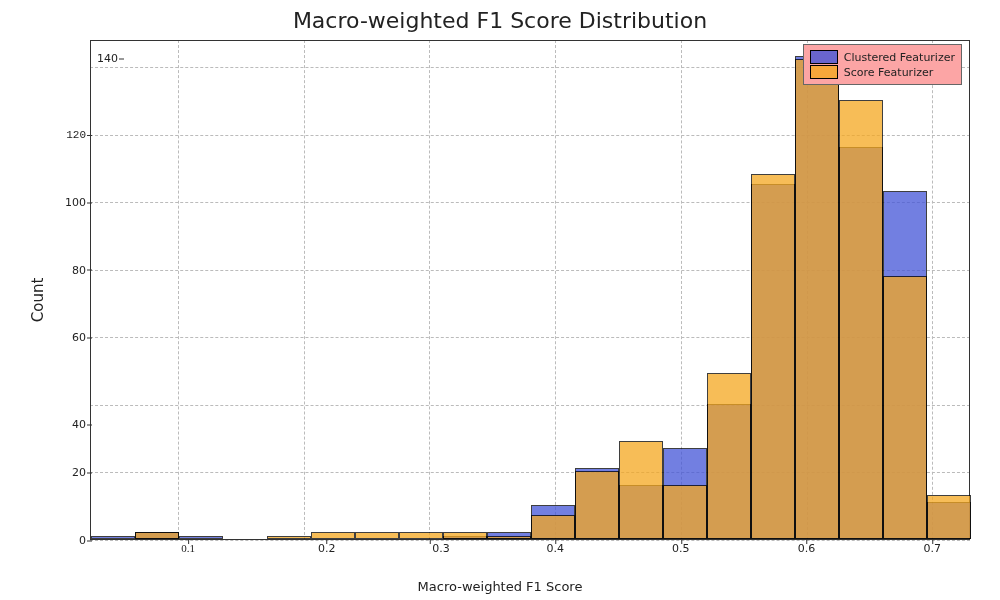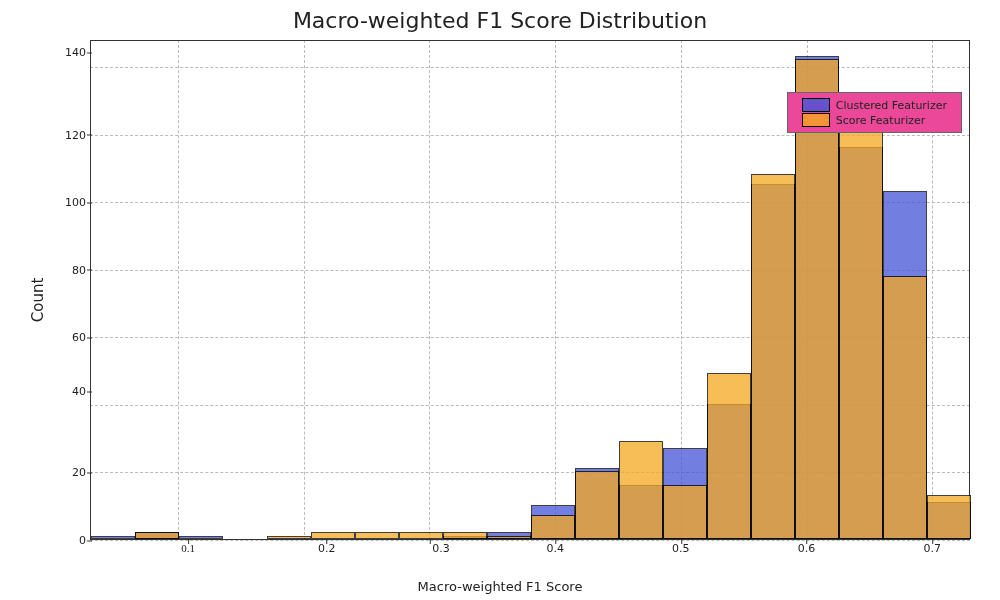--- a/index.html
+++ b/index.html
@@ -13,22 +13,22 @@
   .bar.n{background:#f5a720;opacity:.75;z-index:2;}
   .xlabel{position:absolute;bottom:6px;left:0;width:100%;text-align:center;font-size:13px;}
   .ylabel{position:absolute;left:16px;top:50%;transform:translateY(-50%) rotate(-90deg);
           transform-origin:center;font-size:15px;white-space:nowrap;}
   .tick-x{position:absolute;top:542px;font-size:11px;transform:translateX(-50%);}
   .tick-x .m{position:absolute;left:50%;top:-3px;width:1px;height:5px;background:#333;}
   .tick-y{position:absolute;left:60px;font-size:11px;text-align:right;width:26px;transform:translateY(-50%);}
   .tick-y .m{position:absolute;right:-6px;top:50%;width:5px;height:1px;background:#333;}
   .grid-h{position:absolute;left:90px;width:880px;border-top:1px dashed #bbb;}
   .grid-v{position:absolute;top:40px;height:500px;border-left:1px dashed #bbb;}
-  .legend{position:absolute;top:44px;right:38px;background:#ec4899;border:1px solid #666;
-          padding:4px 14px;font-size:11px;z-index:5;margin-top:48px;}
+  .legend{position:absolute;top:44px;right:38px;background:#fca5a5;border:1px solid #666;
+          padding:4px 6px;font-size:11px;z-index:5;}
   .legend .row{display:flex;align-items:center;margin:1px 0;}
   .legend .sw{width:26px;height:12px;border:1px solid #000;margin-right:6px;}
   .legend .sw.c{background:rgba(68,85,216,.8);}
   .legend .sw.n{background:rgba(245,167,32,.8);}
 </style>
 </head>
 <body>
 
 <div class="wrap">
   <div class="title">Macro-weighted F1 Score Distribution</div>
@@ -95,26 +95,26 @@
       <div class="tick-x" style="left: 303.714px; margin-left: 23px;"><span class="m"></span>0.2</div>
       <div class="tick-x" style="left: 429.429px; padding-left: 23px;"><span class="m"></span>0.3</div>
       <div class="tick-x" style="left: 555.143px;"><span class="m"></span>0.4</div>
       <div class="tick-x" style="left: 680.857px;"><span class="m"></span>0.5</div>
       <div class="tick-x" style="left: 806.571px;"><span class="m"></span>0.6</div>
       <div class="tick-x" style="left: 932.286px;"><span class="m"></span>0.7</div>
     </div>
   <div id="yticks">
       <div class="tick-y" style="top: 540px;"><span class="m"></span>0</div>
       <div class="tick-y" style="top: 472.432px;"><span class="m"></span>20</div>
-      <div class="tick-y" style="top: 391px;"><span class="m"></span>40</div>
+      <div class="tick-y" style="top: 424px;"><span class="m"></span>40</div>
       <div class="tick-y" style="top: 337.297px;"><span class="m"></span>60</div>
       <div class="tick-y" style="top: 269.73px;"><span class="m"></span>80</div>
       <div class="tick-y" style="top: 202.162px;"><span class="m"></span>100</div>
-      <div class="tick-y" style="top: 134.595px;"><span class="m"></span>120</div>
-      <div class="tick-y" style="top: 52px;"><span class="m"></span>140</div>
+      <div class="tick-y" style="top: 134.595px; font-family: Liberation Mono, monospace;"><span class="m"></span>120</div>
+      <div class="tick-y" style="top: 58px; margin-left: 32px;"><span class="m"></span>140</div>
     </div>
 
   <div class="legend">
     <div class="row">
       <span class="sw c"></span>
       <span>Clustered Featurizer</span>
     </div>
     <div class="row">
       <span class="sw n"></span>
       <span>Score Featurizer</span>

